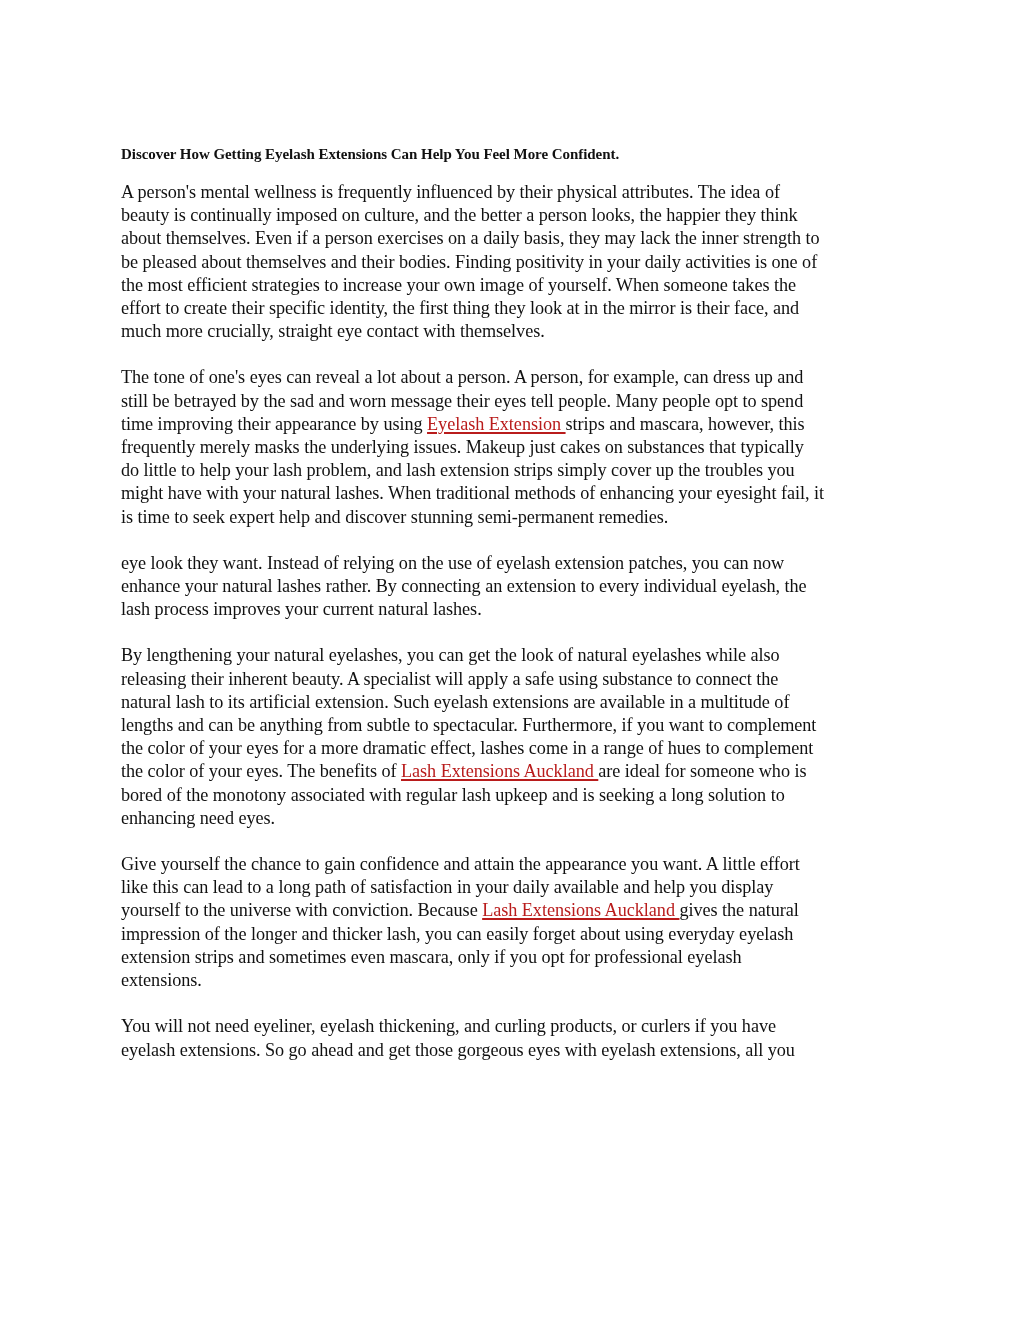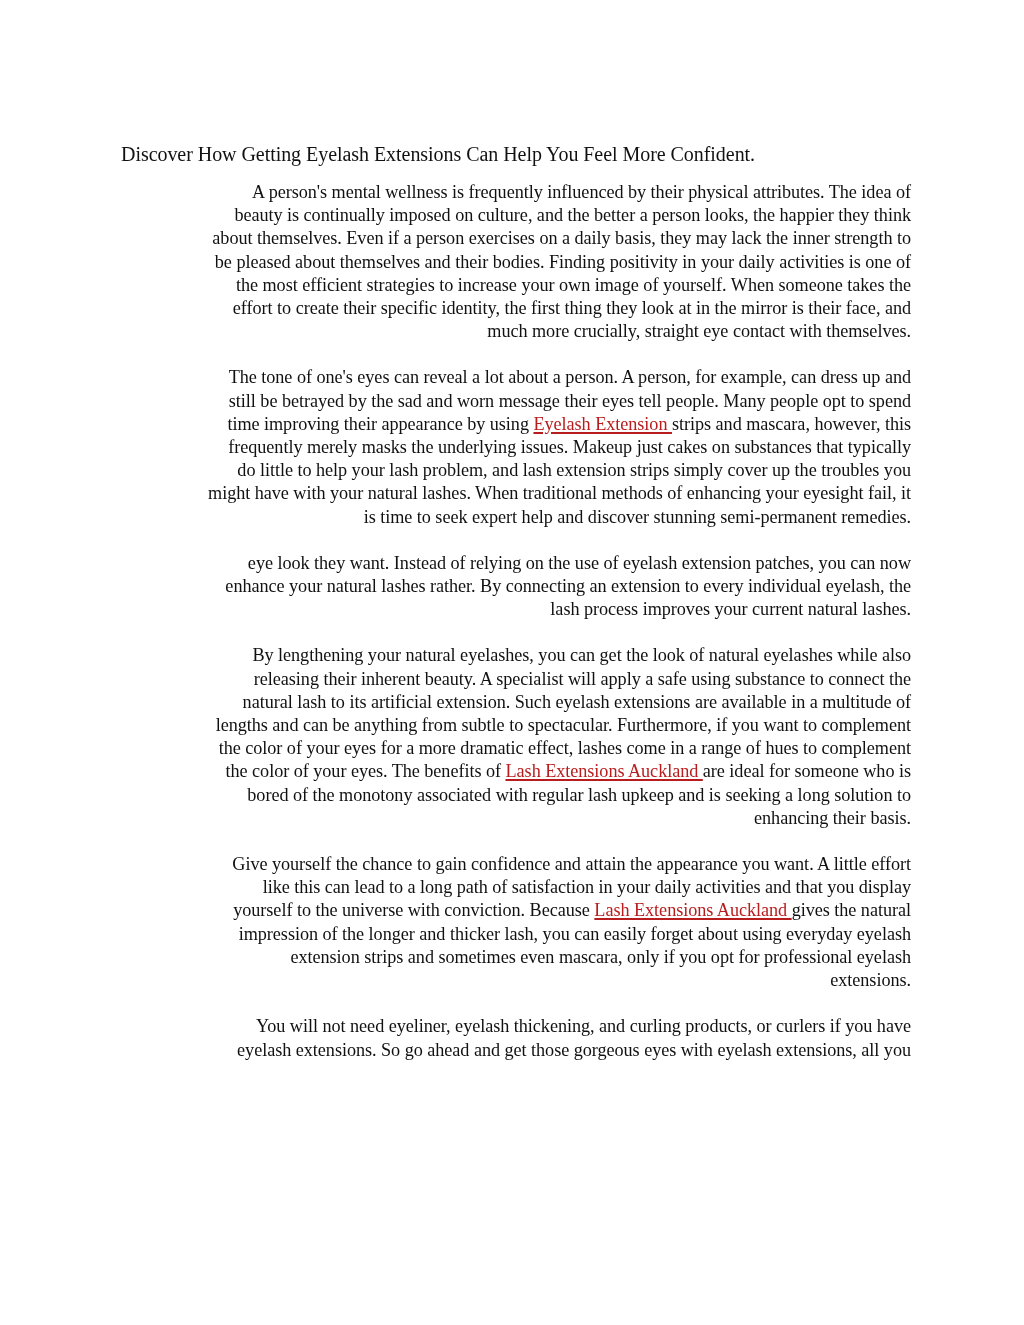--- a/index.html
+++ b/index.html
@@ -15,36 +15,35 @@
       font-family: "Liberation Serif", "DejaVu Serif", serif;
       color: #111111;
     }
     .page {
       position: absolute;
       left: 121px;
       top: 143px;
       width: 790px;
     }
     .title {
-      font-weight: normal;
-      font-size: 20px;
+      font-weight: bold;
+      font-size: 15px;
       line-height: 23px;
       margin: 0 0 15px 0;
       letter-spacing: -0.05px;
     }
     .para {
       font-size: 18.2px;
       line-height: 23.2px;
       margin: 0 0 23px 0;
       letter-spacing: -0.05px;
     }
     .para .line {
       display: block;
       white-space: nowrap;
-      text-align: right;
     }
     a.link {
       color: #b91c1c;
       font-weight: normal;
       text-decoration: underline;
       text-decoration-thickness: 2px;
       text-underline-offset: 2px;
     }
   </style>
 </head>
@@ -80,26 +79,26 @@
   </div>
 
   <div class="para">
     <span class="line">By lengthening your natural eyelashes, you can get the look of natural eyelashes while also</span>
     <span class="line">releasing their inherent beauty. A specialist will apply a safe using substance to connect the</span>
     <span class="line">natural lash to its artificial extension. Such eyelash extensions are available in a multitude of</span>
     <span class="line">lengths and can be anything from subtle to spectacular. Furthermore, if you want to complement</span>
     <span class="line">the color of your eyes for a more dramatic effect, lashes come in a range of hues to complement</span>
     <span class="line"><span>the color of your eyes. The benefits of </span><a class="link" href="#">Lash Extensions Auckland </a><span>are ideal for someone who is</span></span>
     <span class="line">bored of the monotony associated with regular lash upkeep and is seeking a long solution to</span>
-    <span class="line">enhancing their basis.</span>
+    <span class="line">enhancing need eyes.</span>
   </div>
 
   <div class="para">
     <span class="line">Give yourself the chance to gain confidence and attain the appearance you want. A little effort</span>
-    <span class="line">like this can lead to a long path of satisfaction in your daily activities and that you display</span>
+    <span class="line">like this can lead to a long path of satisfaction in your daily available and help you display</span>
     <span class="line"><span>yourself to the universe with conviction. Because </span><a class="link" href="#">Lash Extensions Auckland </a><span>gives the natural</span></span>
     <span class="line">impression of the longer and thicker lash, you can easily forget about using everyday eyelash</span>
     <span class="line">extension strips and sometimes even mascara, only if you opt for professional eyelash</span>
     <span class="line">extensions.</span>
   </div>
 
   <div class="para">
     <span class="line">You will not need eyeliner, eyelash thickening, and curling products, or curlers if you have</span>
     <span class="line">eyelash extensions. So go ahead and get those gorgeous eyes with eyelash extensions, all you</span>
   </div>

